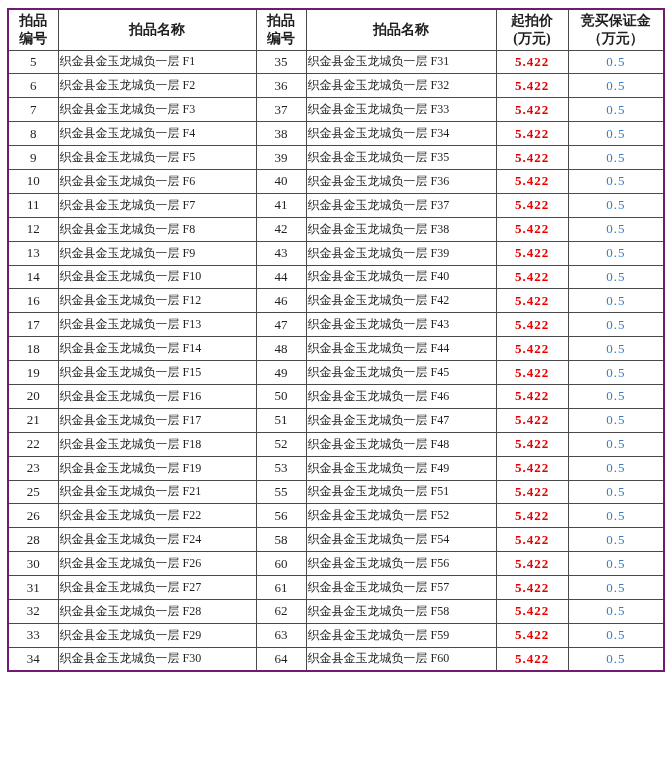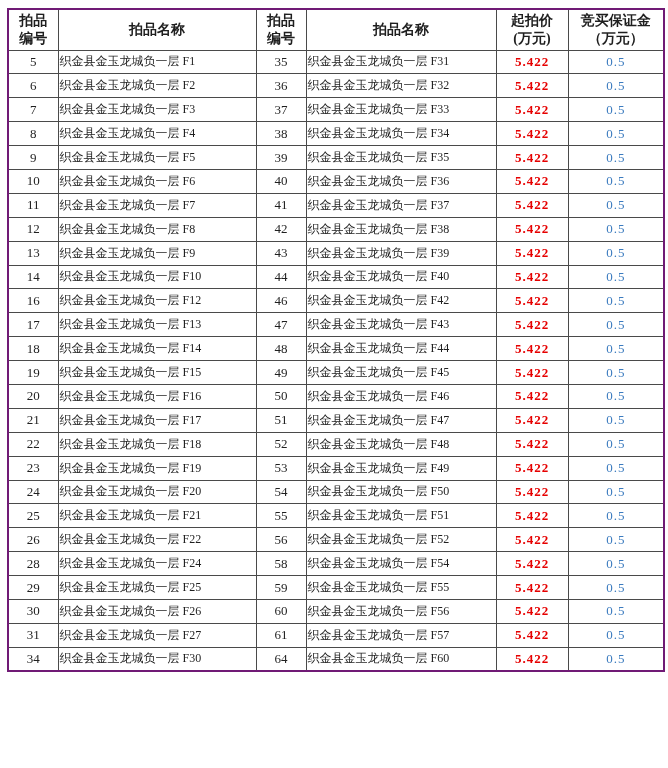--- a/index.html
+++ b/index.html
@@ -227,28 +227,20 @@
 
   <tr>
     <td class="num">23</td>
     <td class="name">织金县金玉龙城负一层 F19</td>
     <td class="num">53</td>
     <td class="name">织金县金玉龙城负一层 F49</td>
     <td class="num price">5.422</td>
     <td class="num deposit">0.5</td>
   </tr>
 
-  <tr>
-    <td class="num">24</td>
-    <td class="name">织金县金玉龙城负一层 F20</td>
-    <td class="num">54</td>
-    <td class="name">织金县金玉龙城负一层 F50</td>
-    <td class="num price">5.422</td>
-    <td class="num deposit">0.5</td>
-  </tr>
 
   <tr>
     <td class="num">25</td>
     <td class="name">织金县金玉龙城负一层 F21</td>
     <td class="num">55</td>
     <td class="name">织金县金玉龙城负一层 F51</td>
     <td class="num price">5.422</td>
     <td class="num deposit">0.5</td>
   </tr>
 
@@ -264,48 +256,56 @@
 
   <tr>
     <td class="num">28</td>
     <td class="name">织金县金玉龙城负一层 F24</td>
     <td class="num">58</td>
     <td class="name">织金县金玉龙城负一层 F54</td>
     <td class="num price">5.422</td>
     <td class="num deposit">0.5</td>
   </tr>
 
-  <tr>
-    <td class="num">29</td>
-    <td class="name">织金县金玉龙城负一层 F25</td>
-    <td class="num">59</td>
-    <td class="name">织金县金玉龙城负一层 F55</td>
-    <td class="num price">5.422</td>
-    <td class="num deposit">0.5</td>
-  </tr>
 
   <tr>
     <td class="num">30</td>
     <td class="name">织金县金玉龙城负一层 F26</td>
     <td class="num">60</td>
     <td class="name">织金县金玉龙城负一层 F56</td>
     <td class="num price">5.422</td>
     <td class="num deposit">0.5</td>
   </tr>
 
   <tr>
     <td class="num">31</td>
     <td class="name">织金县金玉龙城负一层 F27</td>
     <td class="num">61</td>
     <td class="name">织金县金玉龙城负一层 F57</td>
     <td class="num price">5.422</td>
     <td class="num deposit">0.5</td>
   </tr>
 
-
+  <tr>
+    <td class="num">32</td>
+    <td class="name">织金县金玉龙城负一层 F28</td>
+    <td class="num">62</td>
+    <td class="name">织金县金玉龙城负一层 F58</td>
+    <td class="num price">5.422</td>
+    <td class="num deposit">0.5</td>
+  </tr>
+
+  <tr>
+    <td class="num">33</td>
+    <td class="name">织金县金玉龙城负一层 F29</td>
+    <td class="num">63</td>
+    <td class="name">织金县金玉龙城负一层 F59</td>
+    <td class="num price">5.422</td>
+    <td class="num deposit">0.5</td>
+  </tr>
 
   <tr>
     <td class="num">34</td>
     <td class="name">织金县金玉龙城负一层 F30</td>
     <td class="num">64</td>
     <td class="name">织金县金玉龙城负一层 F60</td>
     <td class="num price">5.422</td>
     <td class="num deposit">0.5</td>
   </tr>
 </tbody>

